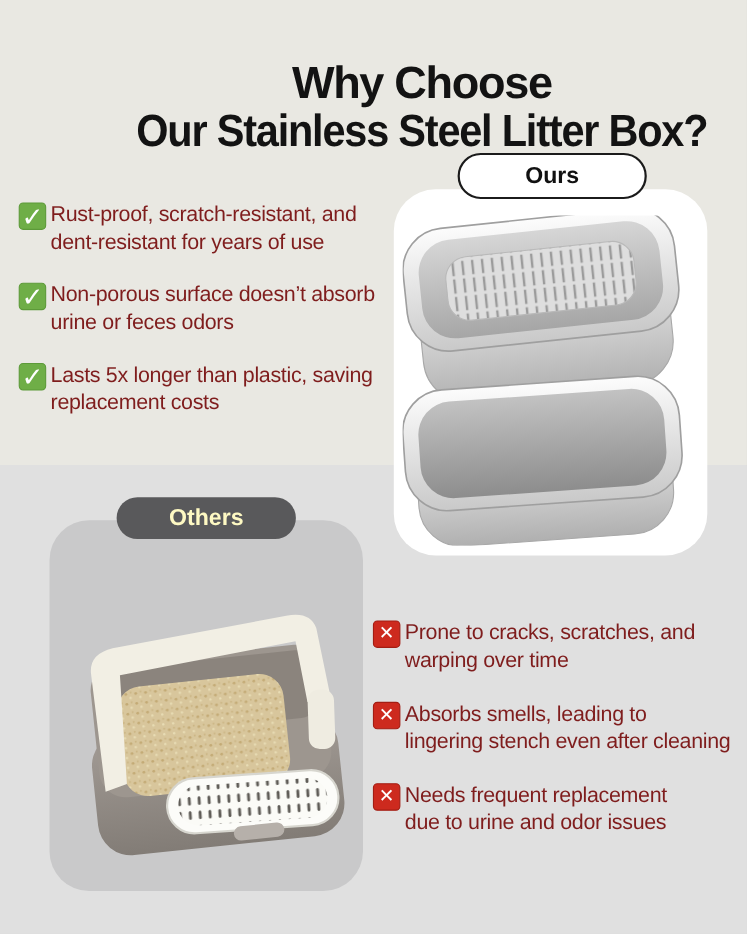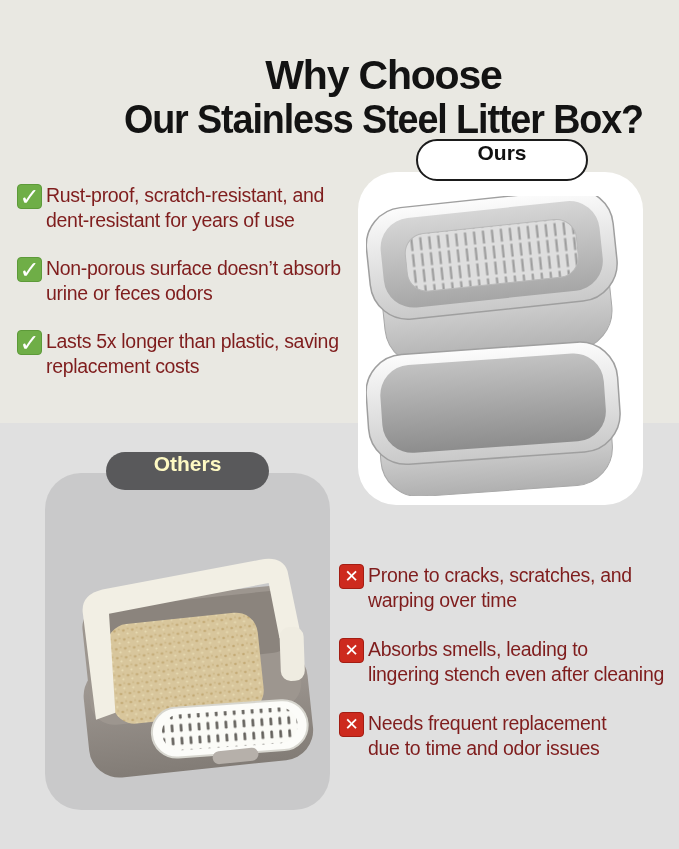--- a/index.html
+++ b/index.html
@@ -16,21 +16,21 @@
     color:#131313;font-weight:bold;font-size:41px;line-height:44px;letter-spacing:-1.2px;padding-left:44px;}
   .title .tl2{display:block;transform:scaleX(0.92);transform-origin:50% 50%;}
 
   
   .ours-card{position:absolute;left:358px;top:172px;width:285px;height:333px;
     background:#ffffff;border-radius:38px;}
   .others-card{position:absolute;left:45px;top:473px;width:285px;height:337px;
     background:#c9c9ca;border-radius:36px;}
 
   
-  .pill{position:absolute;display:flex;justify-content:center;
+  .pill{position:absolute;display:flex;align-items:center;justify-content:center;
     font-weight:bold;font-size:21px;border-radius:21px;letter-spacing:0;}
   .ours-pill{left:416px;top:139px;width:168px;height:38px;background:#ffffff;
     border:2.5px solid #1b1b1b;color:#111111;}
   .others-pill{left:106px;top:452px;width:163px;height:38px;background:#59595b;
     color:#fef9c3;border:none;}
 
   
   .item{position:absolute;display:flex;align-items:flex-start;}
   .pro{left:17px;width:355px;}
   .con{left:339px;width:335px;}
@@ -172,16 +172,16 @@
 warping over time</span>
   </div>
   <div class="item con c2">
     <span class="mark cross">✕</span>
     <span class="itxt">Absorbs smells, leading to
 lingering stench even after cleaning</span>
   </div>
   <div class="item con c3">
     <span class="mark cross">✕</span>
     <span class="itxt">Needs frequent replacement
-due to time and odor issues</span>
+due to urine and odor issues</span>
   </div>
 
 </div>
 
 </body></html>

